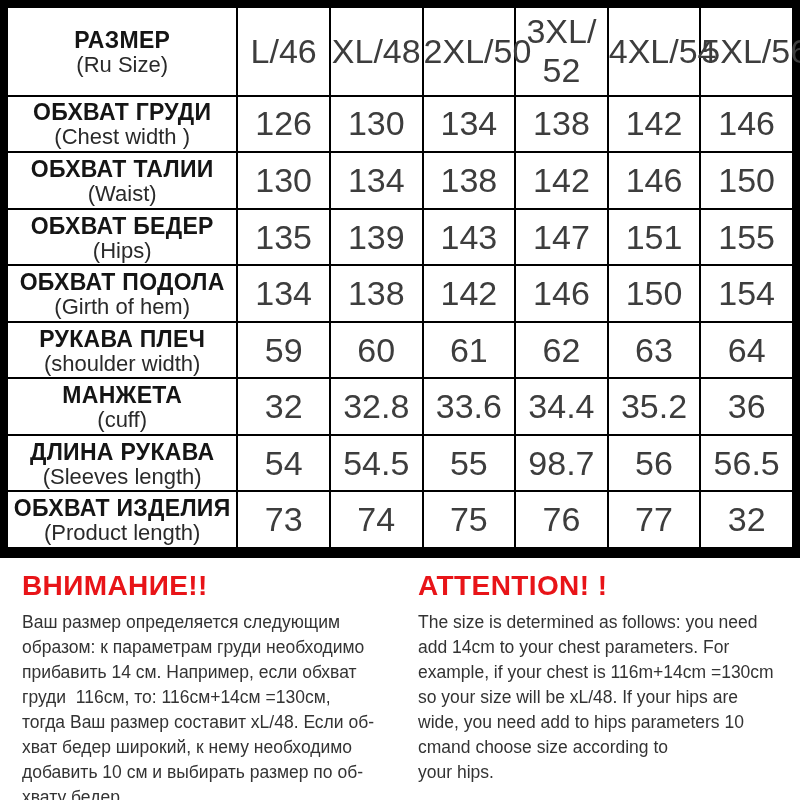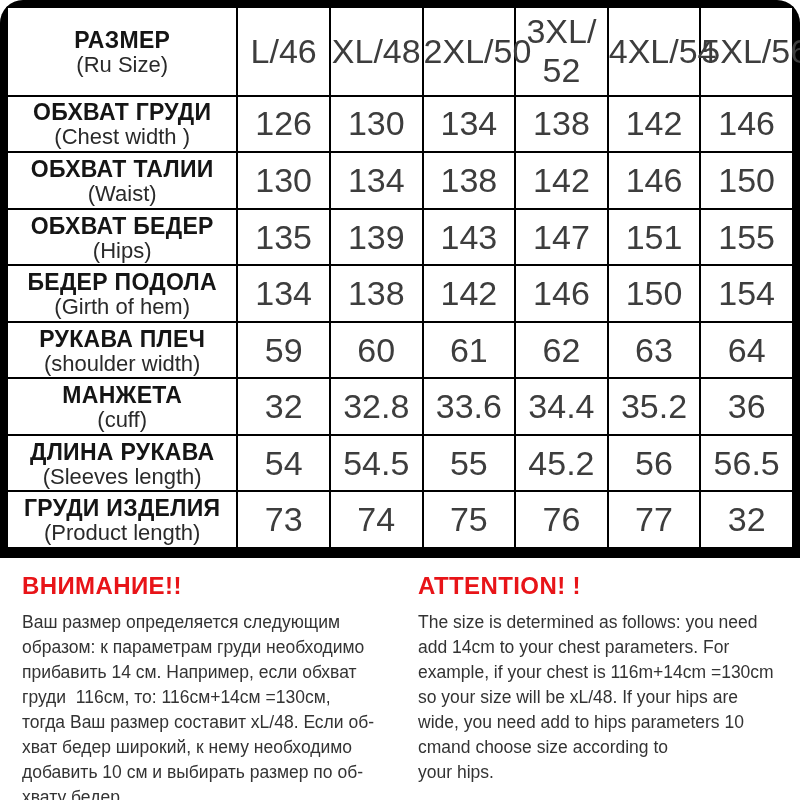--- a/index.html
+++ b/index.html
@@ -3,21 +3,20 @@
 <meta charset="utf-8">
 <style>
   html, body { margin: 0; padding: 0; background: #ffffff; }
   .page {
     width: 800px; height: 800px;
     background: #ffffff;
     font-family: "Liberation Sans", sans-serif;
     position: relative;
     overflow: hidden;
     box-sizing: border-box;
-    border-radius: 23px;
   }
   .size-table-wrap {
     width: 800px; height: 558px;
     box-sizing: border-box;
     border: 6px solid #000;
     border-bottom: 9px solid #000;
     background: #fff;
   }
   table.size-table {
     width: 100%; height: 100%;
@@ -55,21 +54,21 @@
     color: #3d3d3d;
   }
   .notices {
     display: flex;
     padding: 13px 0 0 22px;
     box-sizing: border-box;
   }
   .notice-left { width: 378px; flex: none; }
   .notice-right { margin-left: 18px; flex: 1; min-width: 0; }
   .notice-title {
-    font-size: 24px;
+    font-size: 28px;
     font-weight: 700;
     color: #e81418;
     letter-spacing: 0.4px;
     margin: 0 0 9px 0;
     line-height: 30px;
   }
   .notice-body {
     font-size: 17.5px;
     line-height: 25px;
     color: #333333;
@@ -141,21 +140,21 @@
           <td class="num-cell">135</td>
           <td class="num-cell">139</td>
           <td class="num-cell">143</td>
           <td class="num-cell">147</td>
           <td class="num-cell">151</td>
           <td class="num-cell">155</td>
         </tr>
 
         <tr>
           <th class="label-cell">
-            <div class="ru">БЕДЕР ПОДОЛА</div>
+            <div class="ru">ОБХВАТ ПОДОЛА</div>
             <div class="en">(Girth of hem)</div>
           </th>
           <td class="num-cell">134</td>
           <td class="num-cell">138</td>
           <td class="num-cell">142</td>
           <td class="num-cell">146</td>
           <td class="num-cell">150</td>
           <td class="num-cell">154</td>
         </tr>
 
@@ -186,28 +185,28 @@
         </tr>
 
         <tr>
           <th class="label-cell">
             <div class="ru">ДЛИНА РУКАВА</div>
             <div class="en">(Sleeves length)</div>
           </th>
           <td class="num-cell">54</td>
           <td class="num-cell">54.5</td>
           <td class="num-cell">55</td>
-          <td class="num-cell">45.2</td>
+          <td class="num-cell">98.7</td>
           <td class="num-cell">56</td>
           <td class="num-cell">56.5</td>
         </tr>
 
         <tr>
           <th class="label-cell">
-            <div class="ru">ГРУДИ ИЗДЕЛИЯ</div>
+            <div class="ru">ОБХВАТ ИЗДЕЛИЯ</div>
             <div class="en">(Product length)</div>
           </th>
           <td class="num-cell">73</td>
           <td class="num-cell">74</td>
           <td class="num-cell">75</td>
           <td class="num-cell">76</td>
           <td class="num-cell">77</td>
           <td class="num-cell">32</td>
         </tr>
       </tbody>

